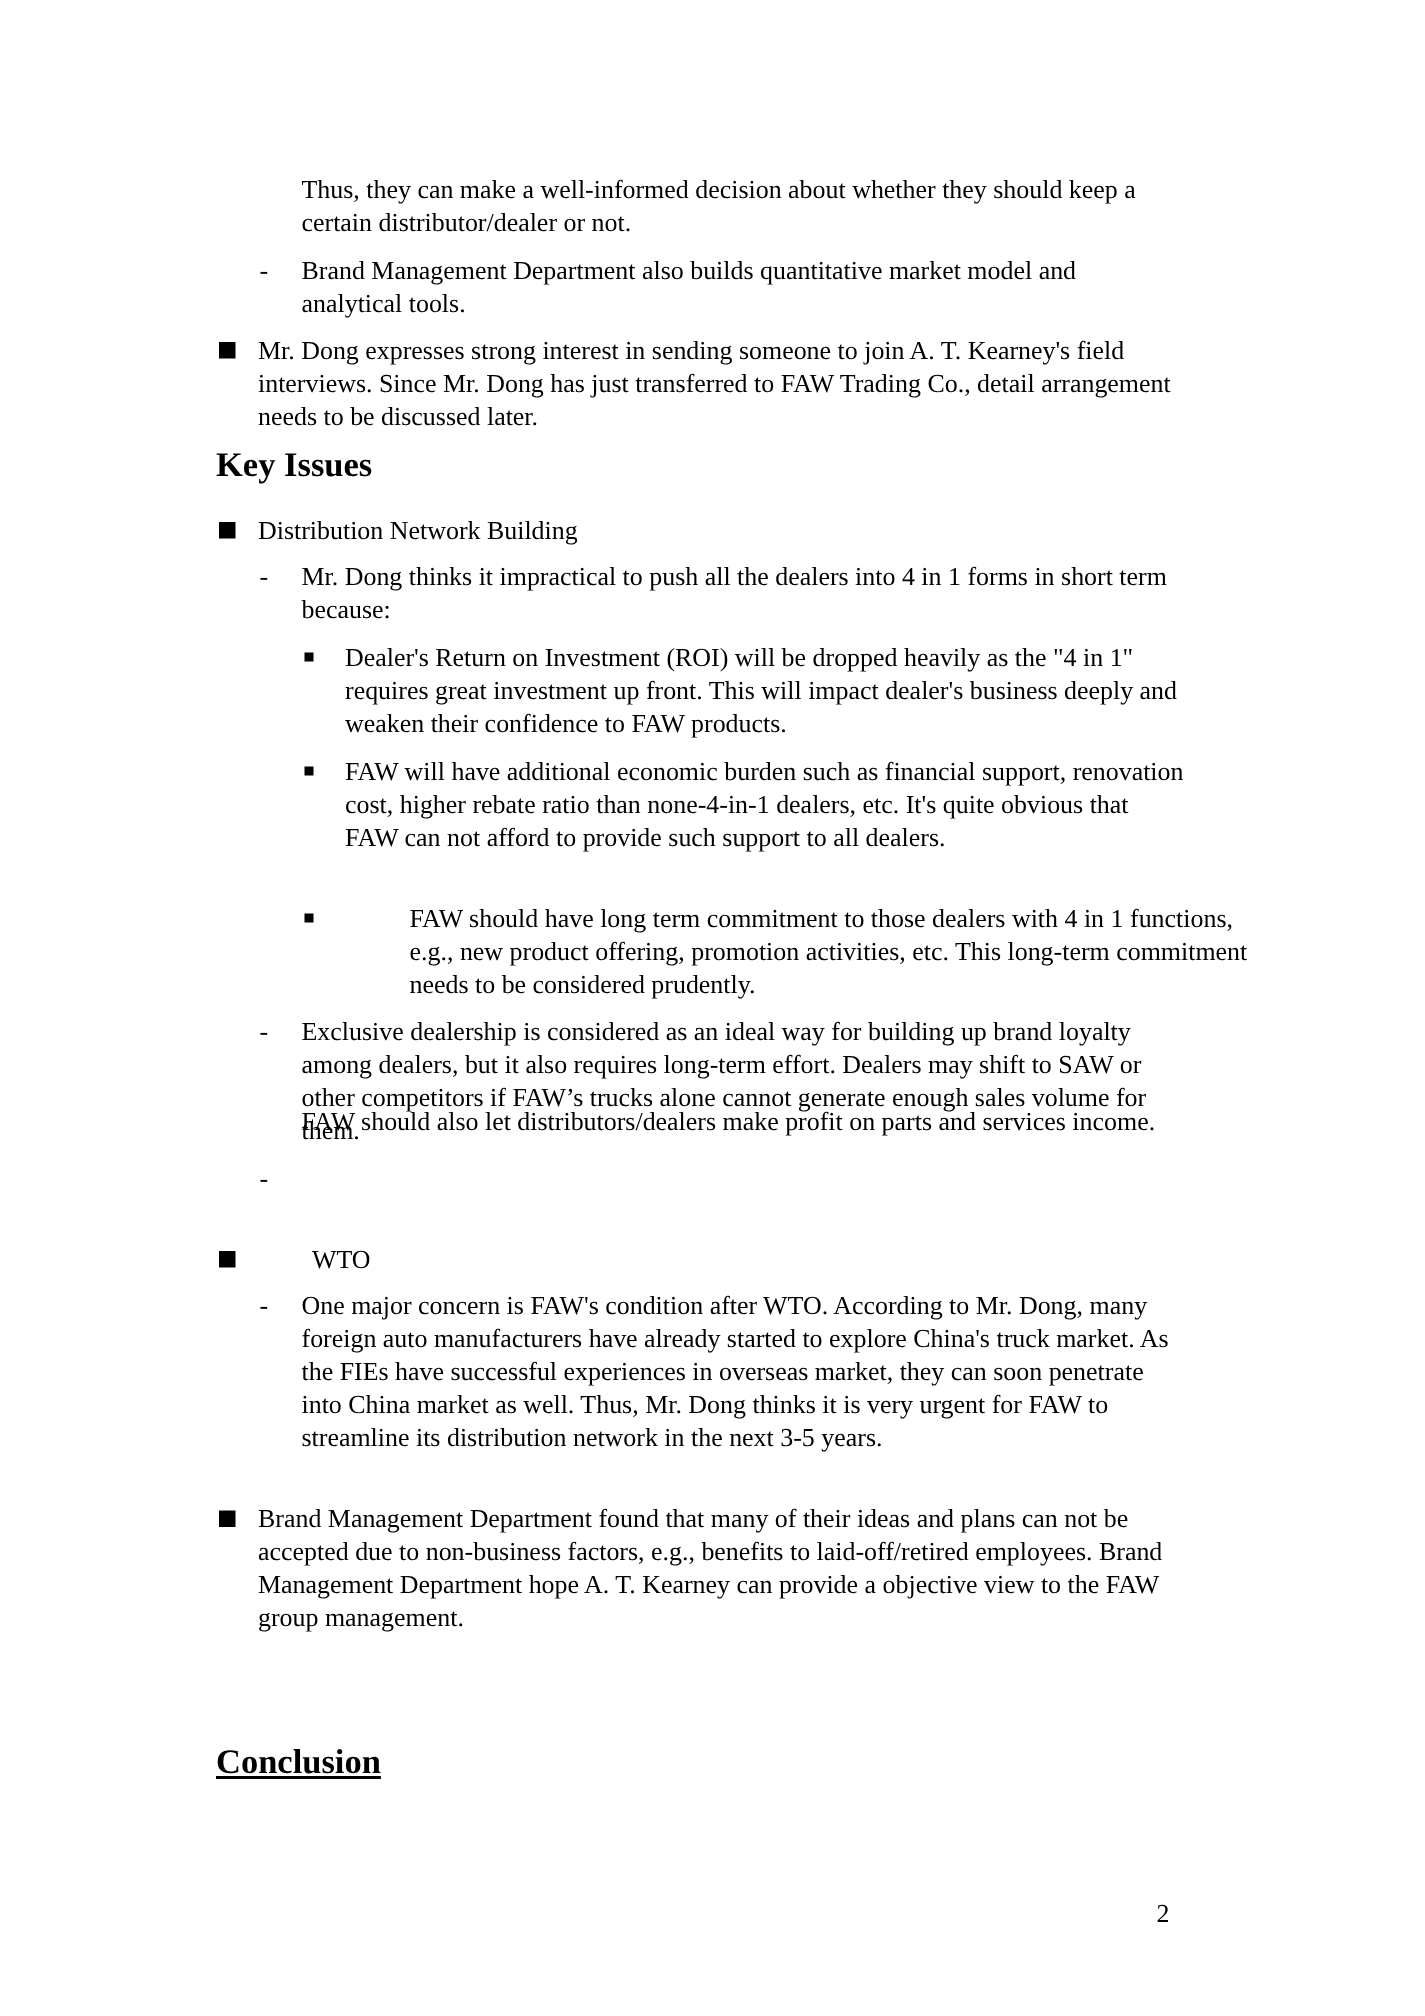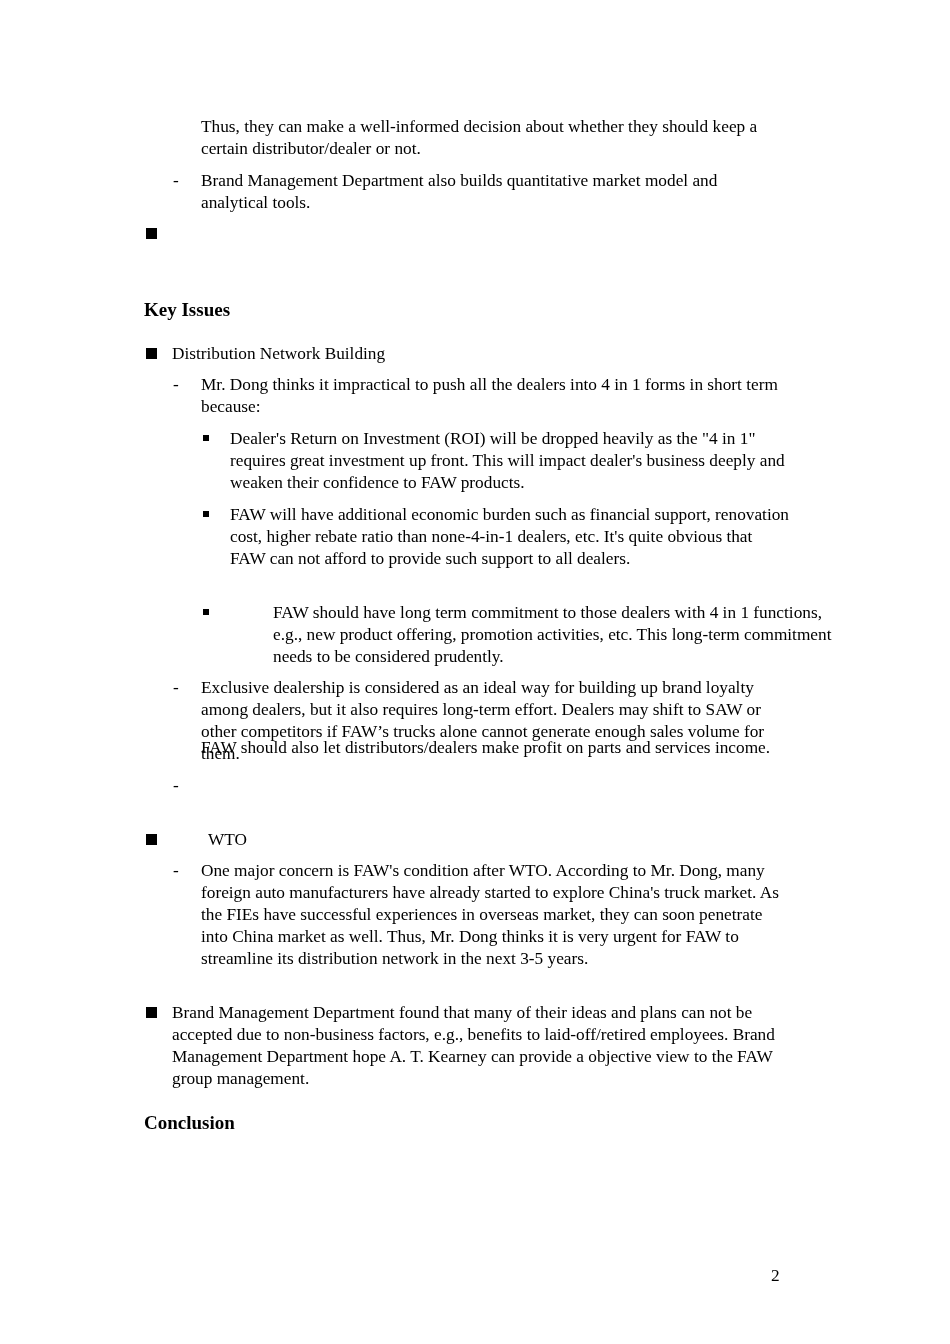--- a/index.html
+++ b/index.html
@@ -4,34 +4,35 @@
 <style>
   html, body { margin: 0; padding: 0; background: #ffffff; }
   body { width: 950px; height: 1344px; position: relative; overflow: hidden;
          font-family: "Liberation Serif", serif; font-size: 17.3px; color: #000; line-height: 22px; }
   .page { position: absolute; left: 0; top: 0; width: 950px; height: 988px; }
   .blk { position: absolute; }
   .txt { margin: 0; }
   .b1 { position: absolute; width: 11px; height: 11px; background: #000; left: 146px; }
   .b2 { position: absolute; left: 173px; }
   .b3 { position: absolute; width: 6px; height: 6px; background: #000; left: 203px; }
-  h3 { margin: 0; font-size: 19px; font-weight: bold; position: absolute; left: 144px; }
+  h3 { margin: 0; font-size: 23px; font-weight: bold; position: absolute; left: 144px; }
   .pagenum { position: absolute; left: 771px; top: 1265px; }
 </style>
 </head>
 <body>
 
 <div class="page">
 
   <p class="blk txt" style="left:201px; top:116px; width:580px;">Thus, they can make a well-informed decision about whether they should keep a certain distributor/dealer or not.</p>
 
   <span class="b2" style="top:170px;">-</span>
   <p class="blk txt" style="left:201px; top:170px; width:585px;">Brand Management Department also builds quantitative market model and analytical tools.</p>
 
   <span class="b1" style="top:228px;"></span>
+  <p class="blk txt" style="left:172px; top:223px; width:615px;">Mr. Dong expresses strong interest in sending someone to join A. T. Kearney's field interviews.  Since Mr. Dong has just transferred to FAW Trading Co., detail arrangement needs to be discussed later.</p>
 
   <h3 style="top:299px;">Key Issues</h3>
 
   <span class="b1" style="top:348px;"></span>
   <p class="blk txt" style="left:172px; top:343px; width:615px;">Distribution Network Building</p>
 
   <span class="b2" style="top:374px;">-</span>
   <p class="blk txt" style="left:201px; top:374px; width:585px;">Mr. Dong thinks it impractical to push all the dealers into 4 in 1 forms in short term because:</p>
 
   <span class="b3" style="top:435px;"></span>
@@ -51,16 +52,16 @@
 
   <span class="b1" style="top:834px;"></span>
   <p class="blk txt" style="left:172px; top:829px; width:615px;margin-left:36px;">WTO</p>
 
   <span class="b2" style="top:860px;">-</span>
   <p class="blk txt" style="left:201px; top:860px; width:590px;">One major concern is FAW's condition after WTO.  According to Mr. Dong, many foreign auto manufacturers have already started to explore China's truck market.  As the FIEs have successful experiences in overseas market, they can soon penetrate into China market as well.  Thus, Mr. Dong thinks it is very urgent for FAW to streamline its distribution network in the next 3-5 years.</p>
 
   <span class="b1" style="top:1007px;"></span>
   <p class="blk txt" style="left:172px; top:1002px; width:620px;">Brand Management Department found that many of their ideas and plans can not be accepted due to non-business factors, e.g., benefits to laid-off/retired employees.  Brand Management Department hope A. T. Kearney can provide a objective view to the FAW group management.</p>
 
-  <h3 style="top:1112px;">Conclusion</h3>
+  <h3 style="top:1164px;text-decoration:underline;">Conclusion</h3>
 
   <span class="pagenum">2</span>
 </div>
 
 </body></html>

